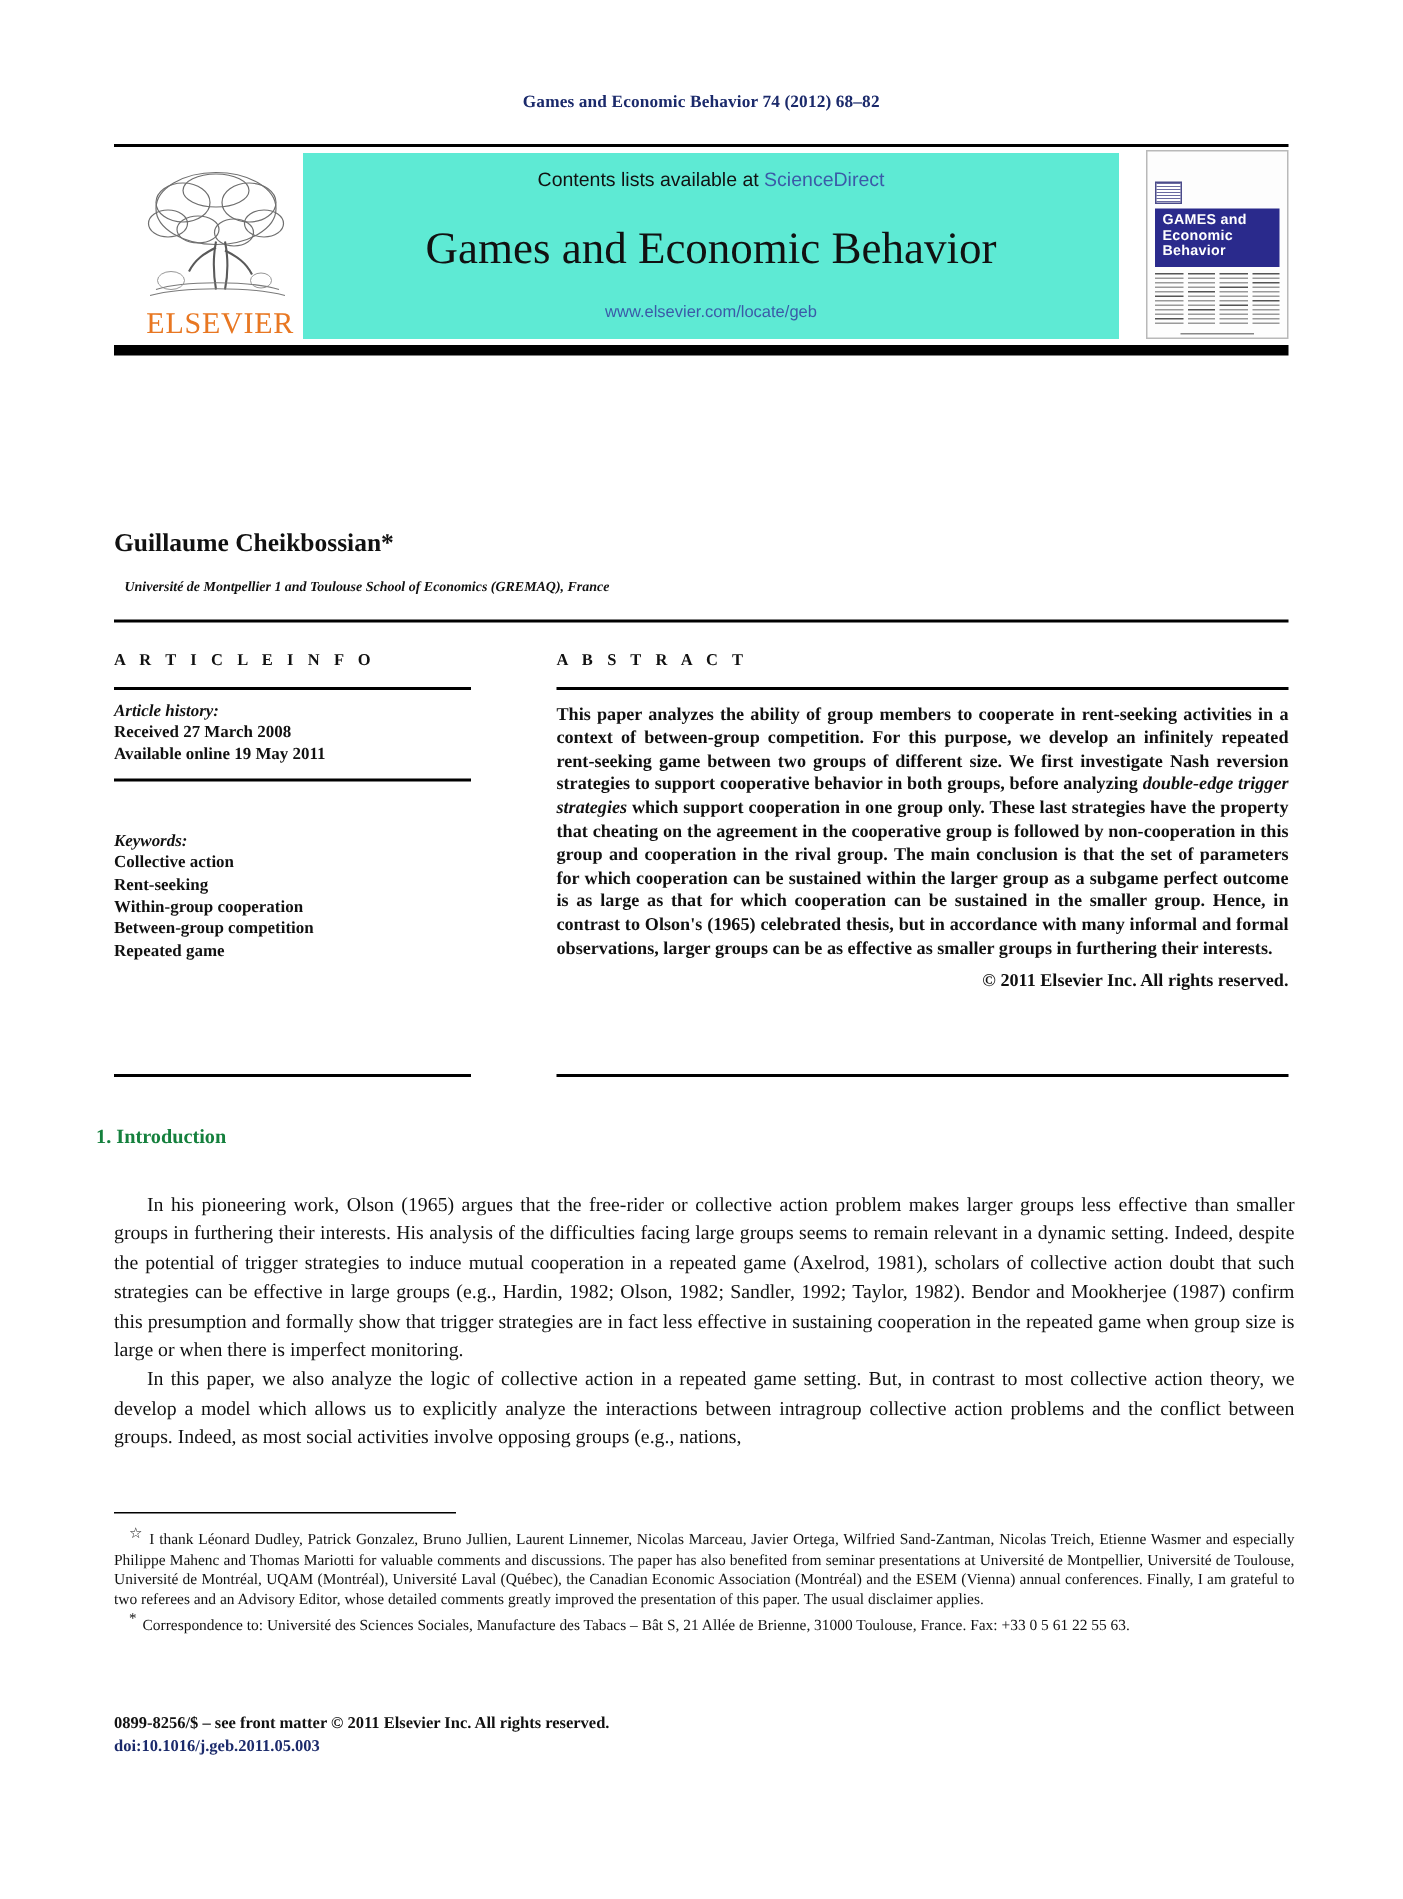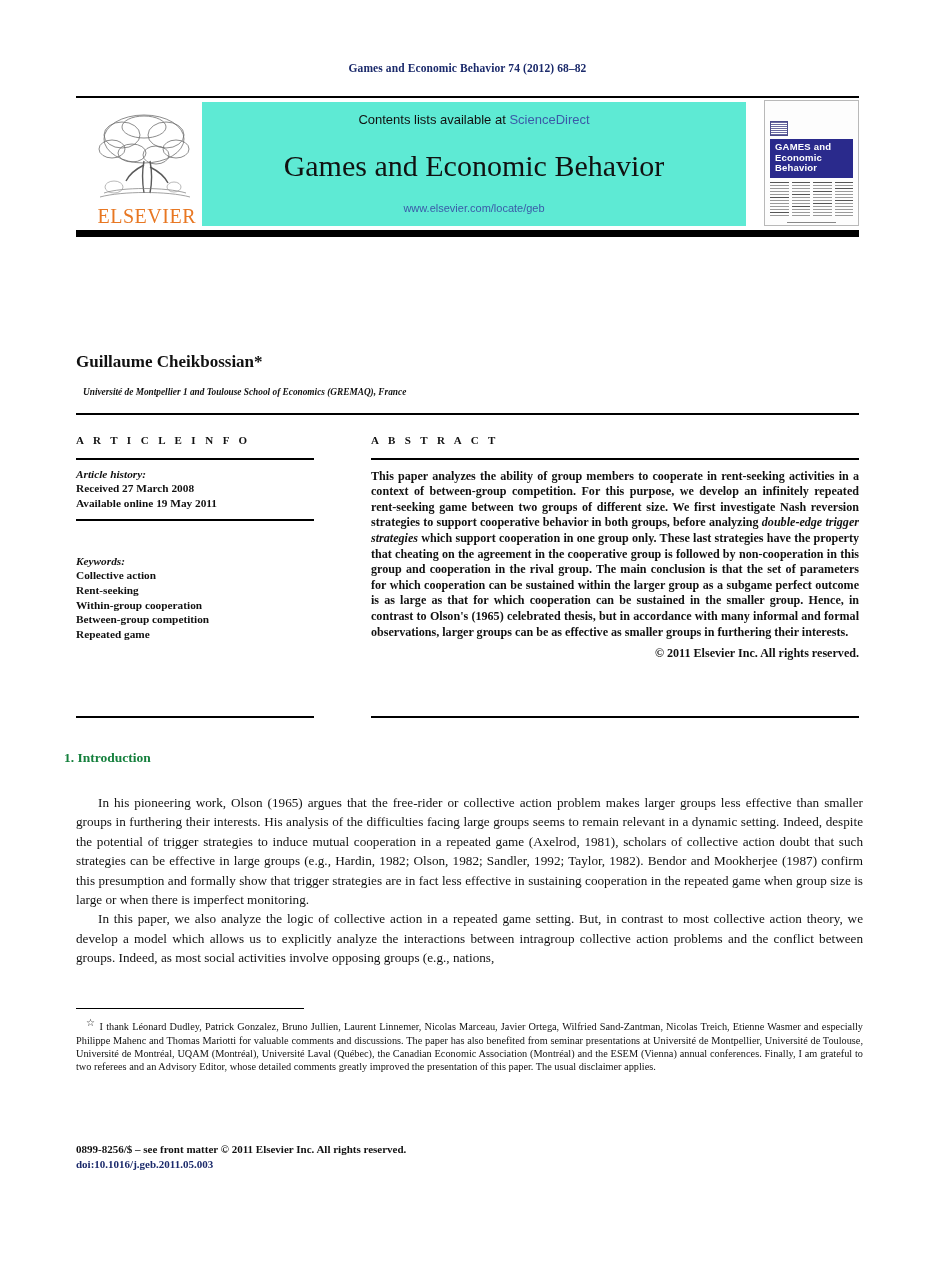--- a/index.html
+++ b/index.html
@@ -489,20 +489,21 @@
 
   <div class="body-sec-title">1. Introduction</div>
   <div class="body-text">
     <p>In his pioneering work, Olson (1965) argues that the free-rider or collective action problem makes larger groups less effective than smaller groups in furthering their interests. His analysis of the difficulties facing large groups seems to remain relevant in a dynamic setting. Indeed, despite the potential of trigger strategies to induce mutual cooperation in a repeated game (Axelrod, 1981), scholars of collective action doubt that such strategies can be effective in large groups (e.g., Hardin, 1982; Olson, 1982; Sandler, 1992; Taylor, 1982). Bendor and Mookherjee (1987) confirm this presumption and formally show that trigger strategies are in fact less effective in sustaining cooperation in the repeated game when group size is large or when there is imperfect monitoring.</p>
     <p>In this paper, we also analyze the logic of collective action in a repeated game setting. But, in contrast to most collective action theory, we develop a model which allows us to explicitly analyze the interactions between intragroup collective action problems and the conflict between groups. Indeed, as most social activities involve opposing groups (e.g., nations,</p>
   </div>
 
   <div class="fn-rule"></div>
   <div class="footnotes">
     <p><span class="fn-mark">☆</span><span>I thank Léonard Dudley, Patrick Gonzalez, Bruno Jullien, Laurent Linnemer, Nicolas Marceau, Javier Ortega, Wilfried Sand-Zantman, Nicolas Treich, Etienne Wasmer and especially Philippe Mahenc and Thomas Mariotti for valuable comments and discussions. The paper has also benefited from seminar presentations at Université de Montpellier, Université de Toulouse, Université de Montréal, UQAM (Montréal), Université Laval (Québec), the Canadian Economic Association (Montréal) and the ESEM (Vienna) annual conferences. Finally, I am grateful to two referees and an Advisory Editor, whose detailed comments greatly improved the presentation of this paper. The usual disclaimer applies.</span></p>
+    <p><span class="fn-mark">*</span><span>Correspondence to: Université des Sciences Sociales, Manufacture des Tabacs – Bât S, 21 Allée de Brienne, 31000 Toulouse, France. Fax: +33 0 5 61 22 55 63.</span></p>
   </div>
 
   <div class="imprint">
     <div>0899-8256/$ – see front matter  © 2011 Elsevier Inc. All rights reserved.</div>
     <div class="doi">doi:10.1016/j.geb.2011.05.003</div>
   </div>
 
 </div>
 
 </body></html>

